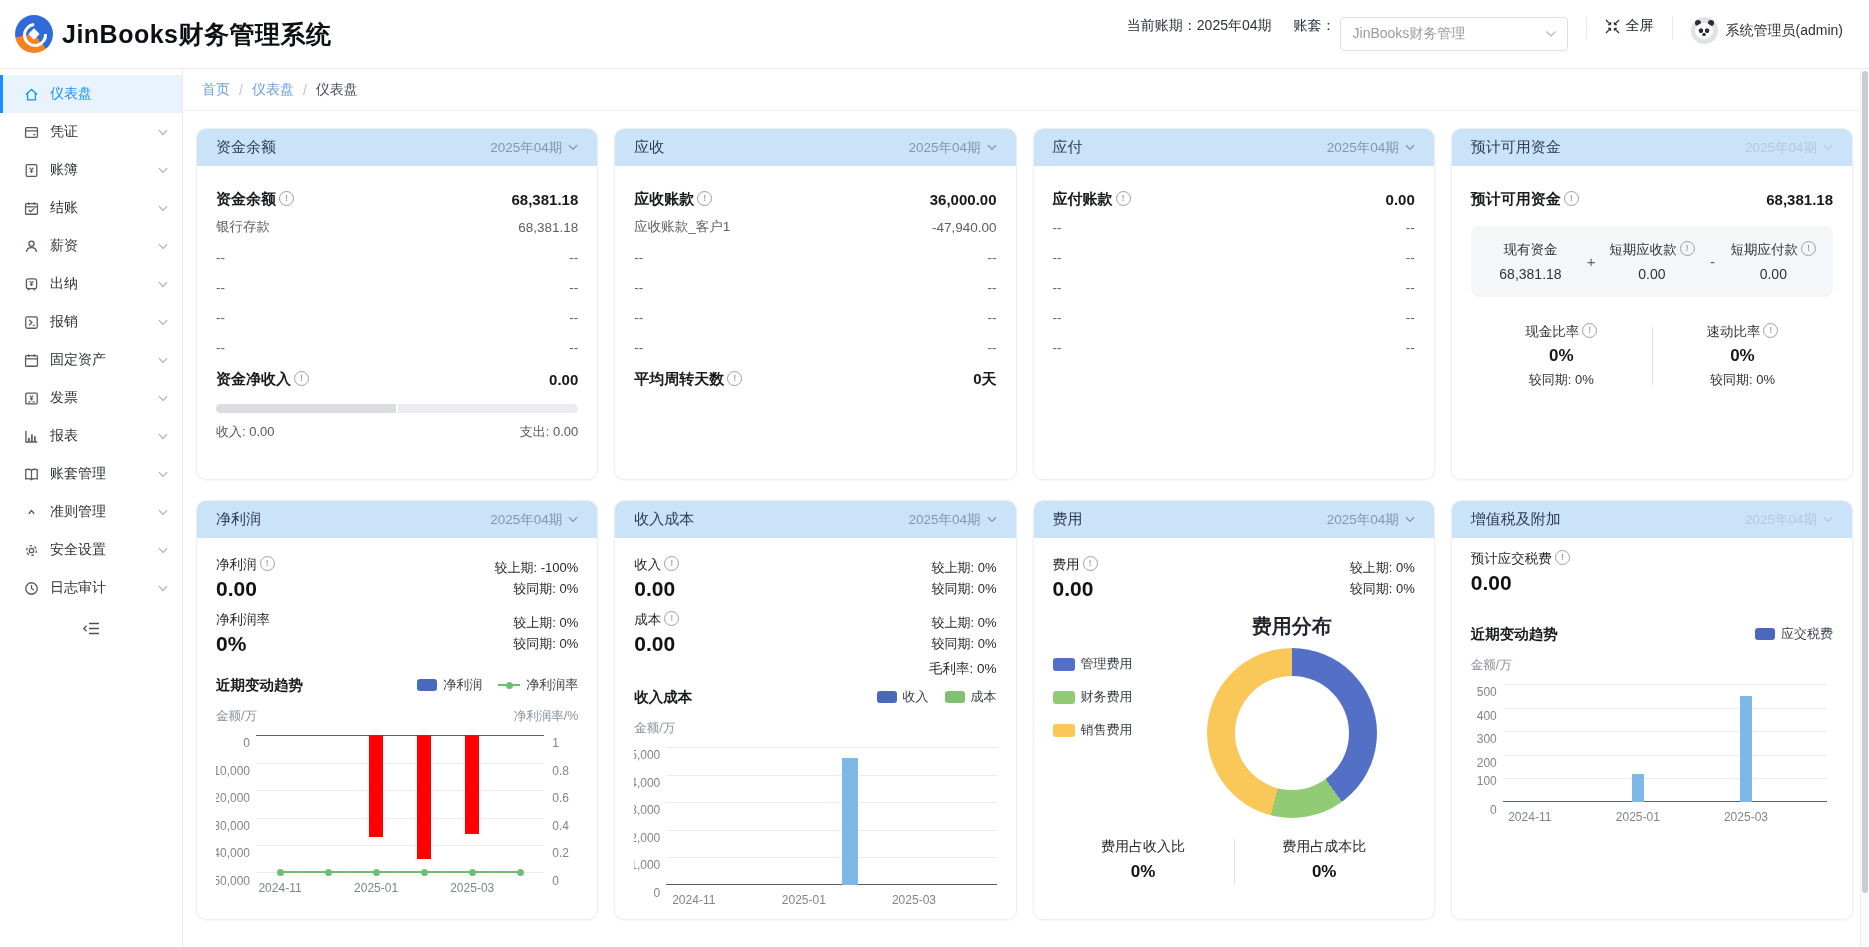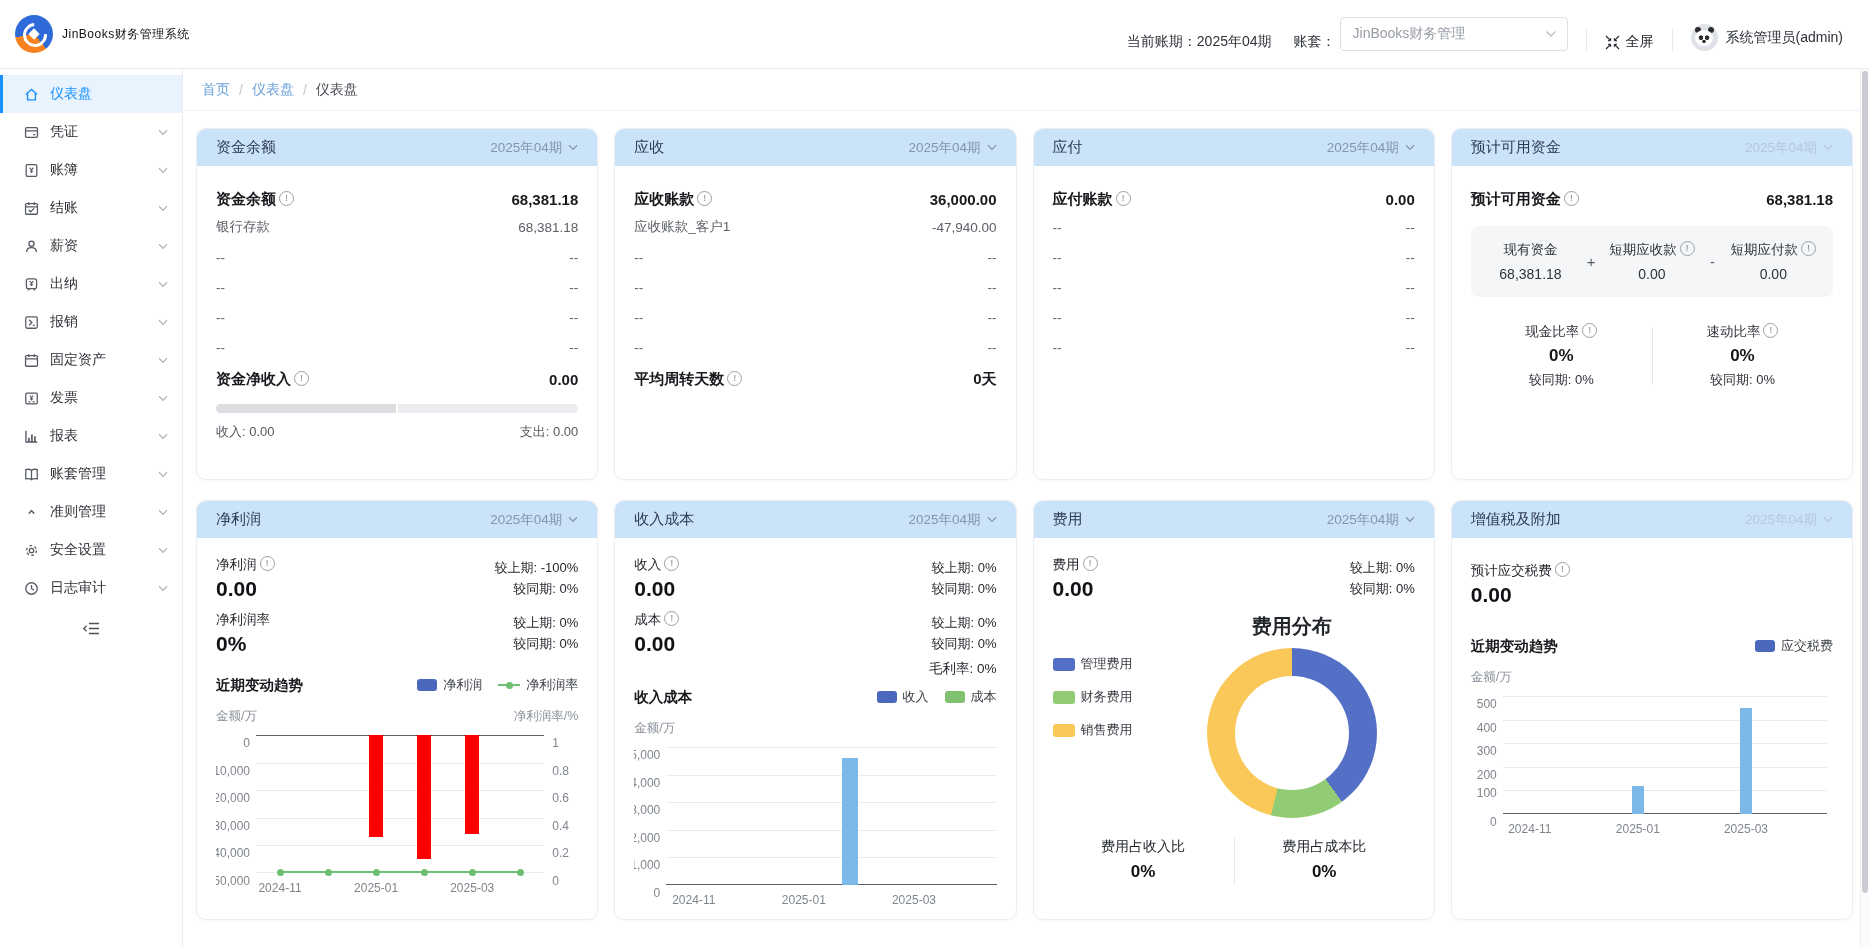--- a/index.html
+++ b/index.html
@@ -10,22 +10,22 @@
   }
   
   .topbar{position:absolute;left:0;top:0;right:0;height:69px;background:#fff;
     border-bottom:1px solid #e9ecf0;display:flex;align-items:center;padding:0 26px 0 15px;box-sizing:border-box;z-index:20;}
   .brand{display:flex;align-items:center;gap:9px;}
   .logo-icon{width:38px;height:38px;border-radius:50%;position:relative;overflow:hidden;flex:none;
     background:conic-gradient(from 140deg at 50% 50%, #f5821f 0 120deg, #2f6bd8 120deg 360deg);}
   .logo-icon::before{content:"";position:absolute;left:8px;top:8px;width:18px;height:18px;border-radius:50%;
     border:3px solid #fff;border-top-color:transparent;transform:rotate(40deg);}
   .logo-icon::after{content:"";position:absolute;left:15px;top:15px;width:8px;height:8px;background:#fff;transform:rotate(45deg);}
-  .brand-title{font-size:12px;font-weight:normal;color:#0c0f14;letter-spacing:.5px;}
-  .top-right{margin-left:auto;display:flex;align-items:flex-end;font-size:14px;color:#2d3138;}
+  .brand-title{font-size:25px;font-weight:bold;color:#0c0f14;letter-spacing:.5px;}
+  .top-right{margin-left:auto;display:flex;align-items:flex-start;font-size:14px;color:#2d3138;}
   .period-group{display:flex;align-items:center;white-space:nowrap;}
   .book-label{margin-left:22px;white-space:nowrap;}
   .book-select{width:228px;height:34px;border:1px solid #dcdfe6;border-radius:4px;margin-left:4px;
     display:flex;align-items:center;justify-content:space-between;padding:0 10px 0 12px;box-sizing:border-box;
     color:#979ca6;cursor:pointer;background:#fff;}
   .vdiv{width:1px;height:22px;background:#e6e8eb;margin:0 18px;}
   .fullscreen{display:flex;align-items:center;gap:6px;cursor:pointer;color:#23272e;}
   .user{display:flex;align-items:center;gap:8px;cursor:pointer;}
   .avatar{width:27px;height:27px;border-radius:50%;background:#dfe3e8;position:relative;overflow:hidden;flex:none;}
   .avatar::before{content:"";position:absolute;top:3px;left:4px;width:6px;height:6px;border-radius:50%;background:#2d2d2d;box-shadow:13px 0 0 #2d2d2d;}
@@ -868,21 +868,21 @@
       <div class="card-header">
         <span>增值税及附加</span>
         <span class="period light">
           <span>2025年04期</span>
           <svg width="10" height="7" viewBox="0 0 10 7">
               <path d="M1 1.2 L5 5.4 L9 1.2" fill="none" stroke="currentColor" stroke-width="1.3"></path>
             </svg>
         </span>
       </div>
       <div class="card-body">
-        <div class="metric-row" style="margin-top:16px;align-items:center;">
+        <div class="metric-row" style="margin-top:4px;align-items:center;">
           <div>
             <div class="m-label"><span>预计应交税费</span><span class="info"></span></div>
             <div class="m-value">0.00</div>
           </div>
         </div>
         <div class="trend-row" style="margin-top:28px;">
           <span class="trend-label">近期变动趋势</span>
           <span class="legend">
             <span class="lg-item">
                 <i class="lg-rect sw-royal"></i>

